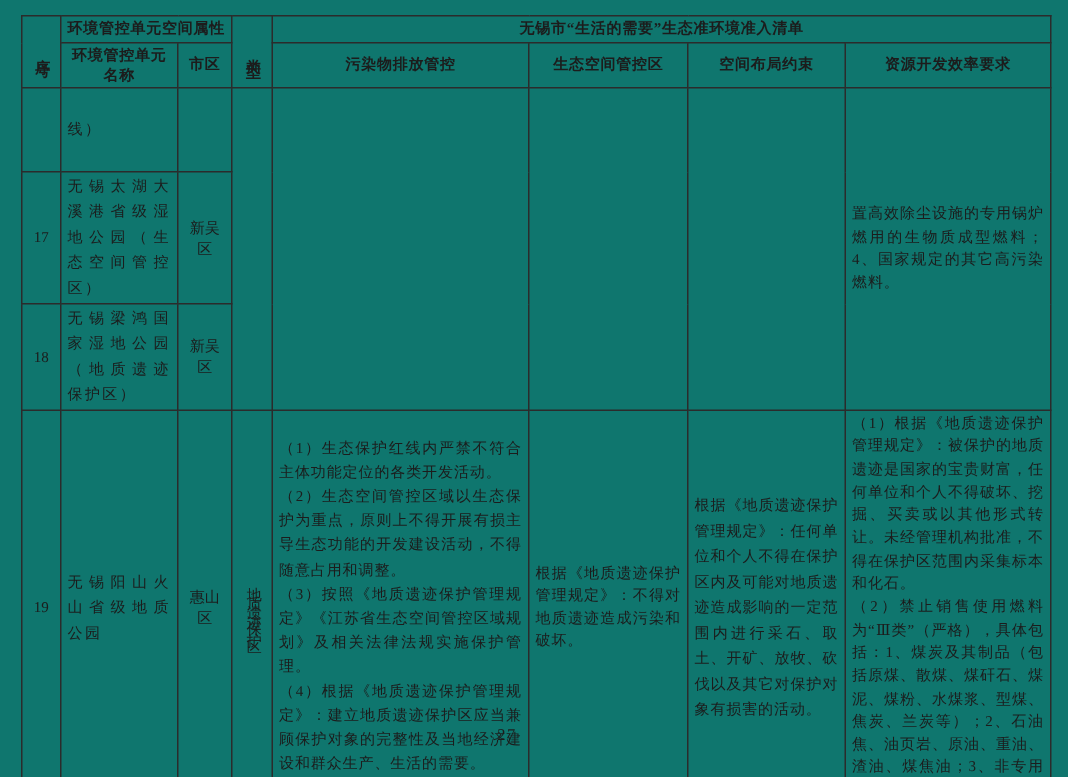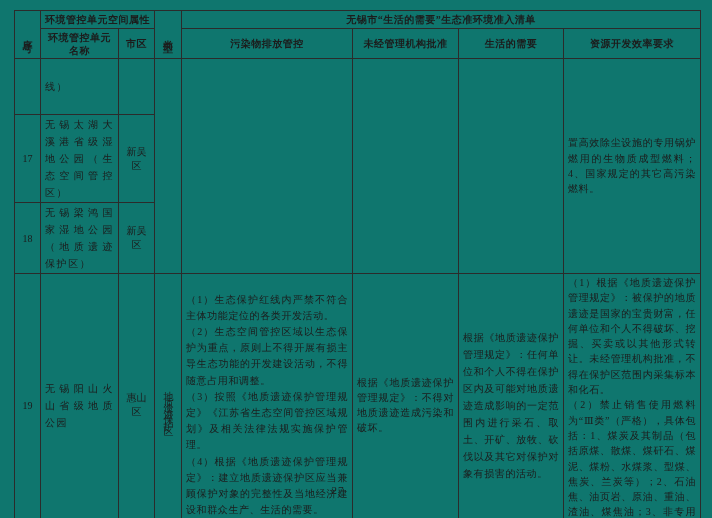--- a/index.html
+++ b/index.html
@@ -79,22 +79,22 @@
       <th rowspan="2"><span class="vert hdr">序号</span></th>
       <th colspan="2">环境管控单元空间属性</th>
       <th rowspan="2"><span class="vert hdr">类型</span></th>
       <th colspan="4">无锡市“生活的需要”生态准环境准入清单</th>
     </tr>
 
     <tr class="hr2">
       <th>环境管控单元名称</th>
       <th>市区</th>
       <th>污染物排放管控</th>
-      <th>未经管理机构批准</th>
-      <th>生活的需要</th>
+      <th>生态空间管控区</th>
+      <th>空间布局约束</th>
       <th>资源开发效率要求</th>
     </tr>
 
     <tr class="ra">
       <td class="center"></td>
       <td class="name topleft">线）</td>
       <td class="center"></td>
       <td rowspan="3" class="center"></td>
       <td rowspan="3" class="body-text cont"></td>
       <td rowspan="3" class="body-text cont"></td>

